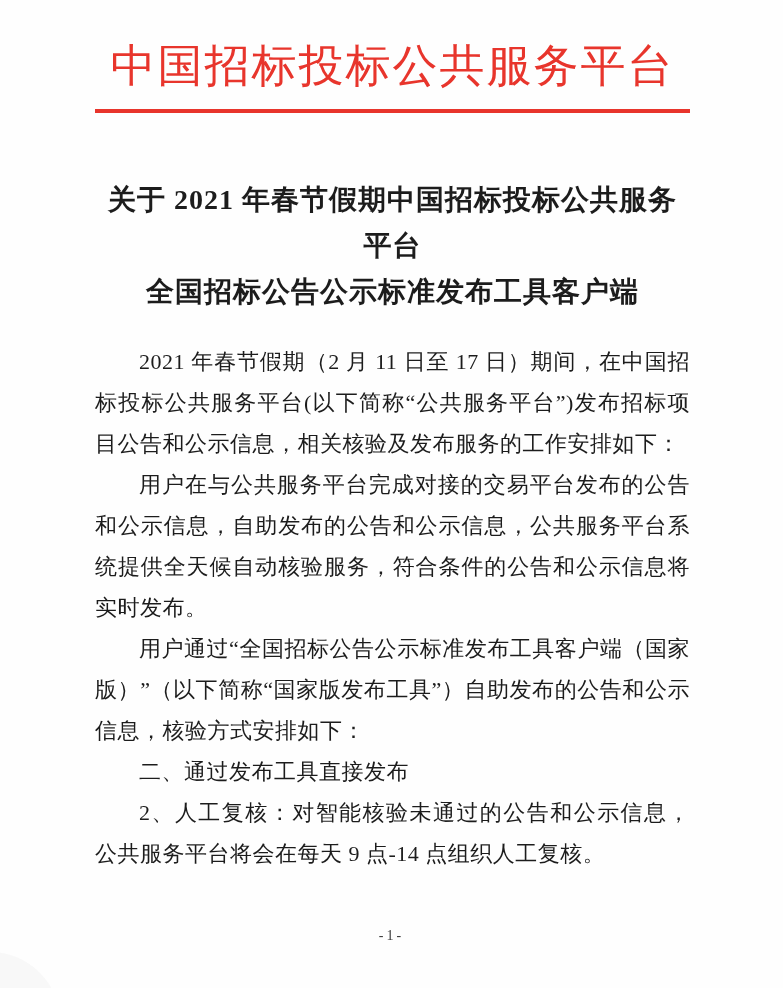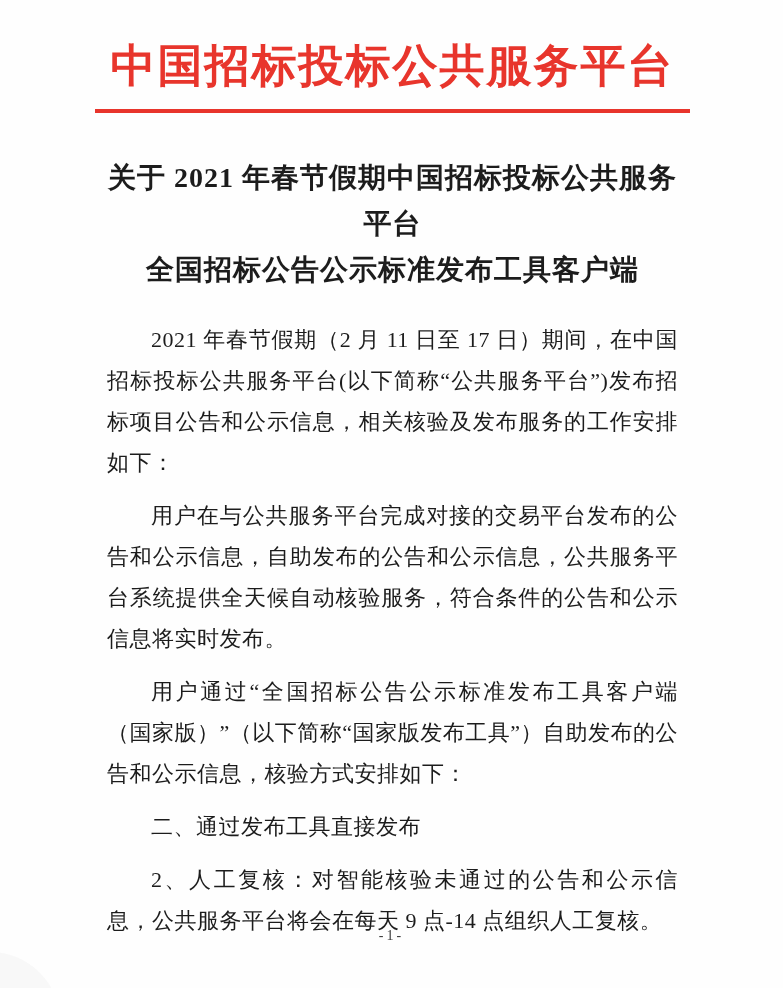--- a/index.html
+++ b/index.html
@@ -31,49 +31,49 @@
     border-top-right-radius: 80px;
     background: #f4f4f4;
     opacity: 0.6;
   }
   .masthead {
     text-align: center;
   }
   .masthead-title {
     color: var(--accent-red);
     font-size: 45px;
-    font-weight: bold;
+    font-weight: normal;
     letter-spacing: 2px;
     line-height: 60px;
     white-space: nowrap;
   }
   .masthead-rule {
     margin-top: 13px;
     height: 4px;
     width: 100%;
     background: var(--accent-red);
   }
   .notice-title {
-    margin-top: 42px;
+    margin-top: 64px;
     text-align: center;
     font-weight: bold;
     font-size: 28px;
     line-height: 46px;
     letter-spacing: 1px;
   }
   .body-text {
     margin-top: 26px;
     font-size: 22px;
     line-height: 41px;
     text-align: justify;
     letter-spacing: 0.5px;
   }
   .body-text p {
     text-indent: 2em;
-    margin: 12px;
+    margin: 0;
   }
   .page-footer {
     position: absolute;
     left: 0;
     right: 0;
     top: 928px;
     text-align: center;
     font-size: 14px;
     letter-spacing: 3px;
     color: #3a3a3a;

